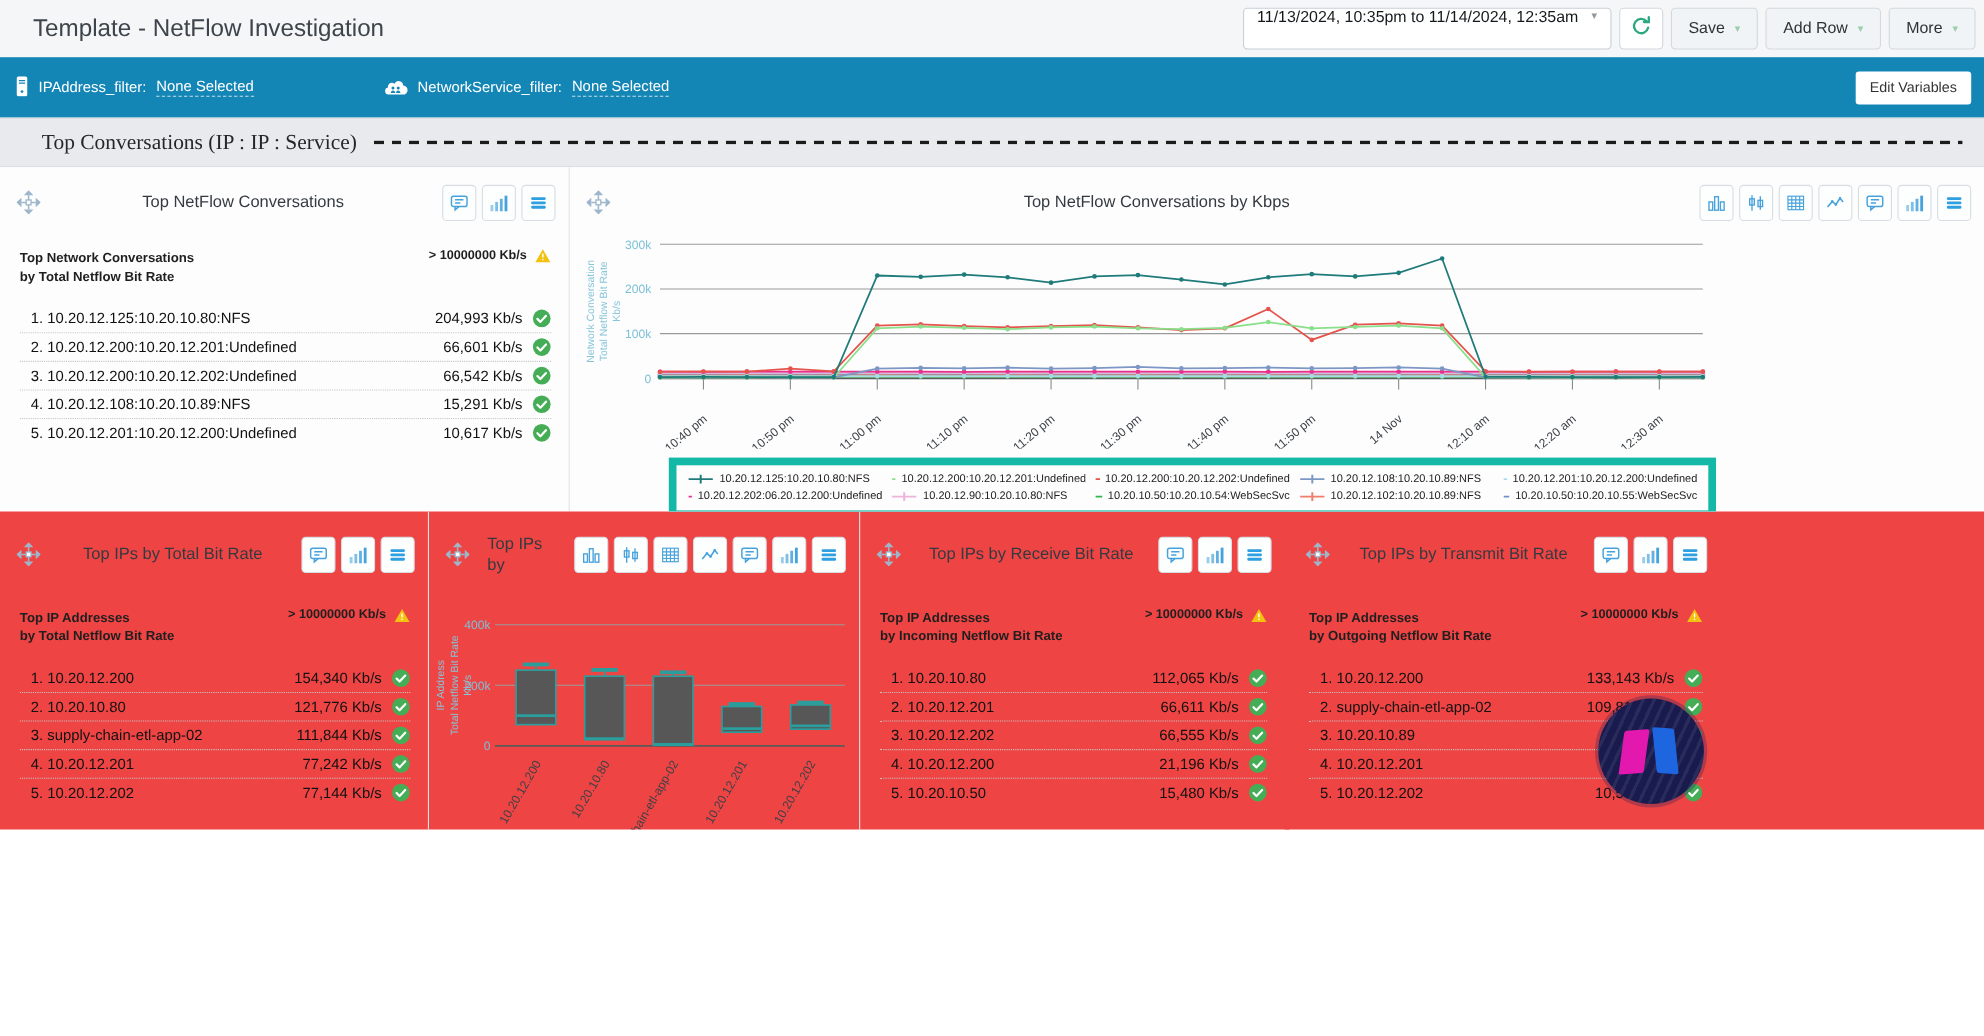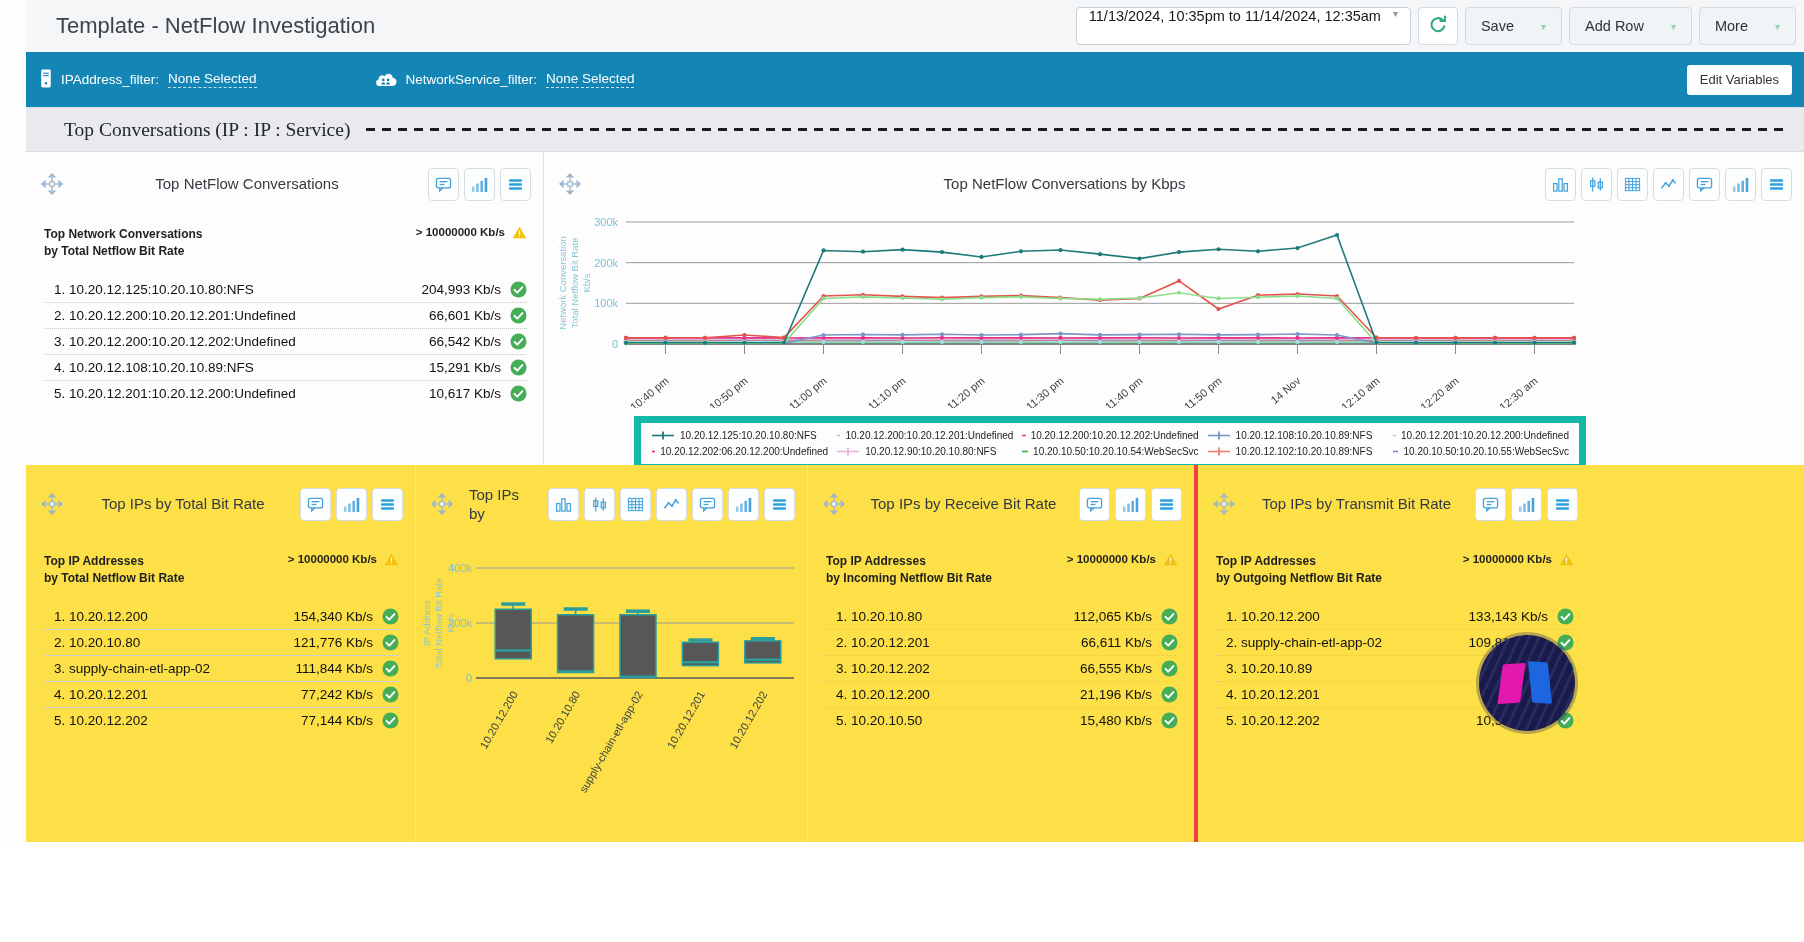--- a/index.html
+++ b/index.html
@@ -1,46 +1,46 @@
 <!DOCTYPE html>
 <html><head>
 <meta charset="utf-8">
 <style>
   * { box-sizing: border-box; margin: 0; padding: 0; }
   html,body { width:1804px; height:942px; }
   body { font-family:"Liberation Sans",sans-serif; background:#fff; }
-  .app { width:1804px; height:842px; position:relative; overflow:hidden; background:#fdfdfe; display:flex; flex-direction:column;padding-left:26px; }
+  .app { width:1804px; height:754px; position:relative; overflow:hidden; background:#fdfdfe; display:flex; flex-direction:column; }
 
   
   .topbar { height:52px; flex:0 0 52px; display:flex; align-items:center; background:#f4f6f8; padding:0 8px 0 30px; }
   .topbar h1 { font-size:22px; font-weight:400; color:#3e444b; flex:1; white-space:nowrap; }
   .controls { display:flex; gap:7px; align-items:center; }
   .date-select { display:flex; align-items:flex-start; gap:12px; background:#fff; border:1px solid #c7d0d7; border-radius:4px; height:38px; padding:0 12px; font-size:14.5px; color:#16191c; cursor:pointer; white-space:nowrap; }
-  .btn { display:flex; align-items:center; gap:27px; height:38px; padding:0 15px; background:#f1f4f6; border:1px solid #d3d9de; border-radius:4px; font-size:14.5px; color:#2c3338; cursor:pointer; font-family:inherit; white-space:nowrap; }
+  .btn { display:flex; align-items:center; gap:9px; height:38px; padding:0 15px; background:#f1f4f6; border:1px solid #d3d9de; border-radius:4px; font-size:14.5px; color:#2c3338; cursor:pointer; font-family:inherit; white-space:nowrap; }
   .btn.iconbtn { width:40px; justify-content:center; background:#fff; padding:0; }
   .caret { color:#9bcfae; font-size:10px; }
   .date-select .caret { color:#8d9aa3; }
 
   
   .filterbar { height:55px; flex:0 0 55px; background:#1486b6; display:flex; align-items:center; padding:0 12px 0 14px; color:#fff; }
   .filter { display:flex; align-items:center; gap:9px; font-size:13.5px; cursor:pointer; }
   .filter .fval { border-bottom:1px dashed rgba(255,255,255,.75); padding-bottom:1px; }
   .filter2 { margin-left:118px; }
   .edit-btn { margin-left:auto; background:#fff; color:#333; border:none; border-radius:3px; height:30px; padding:0 13px; font-size:13px; cursor:pointer; font-family:inherit; }
 
   
   .sec { display:flex; align-items:center; background:#e8eaed; border-top:1px solid #dadce0; border-bottom:1px solid #dadce0; padding:0 20px 0 38px; gap:16px; }
   .sec1 { height:45px; flex:0 0 45px;font-family:Liberation Serif, serif; }
   .sec2 { height:55px; flex:0 0 55px; }
   .sec .sectitle { font-size:19.5px; color:#23272b; white-space:nowrap; }
   .sec .dash { flex:1; height:3px; background:repeating-linear-gradient(90deg,#1b1b1b 0 9px,transparent 9px 16px); }
 
   
   .row1 { height:313px; flex:0 0 313px; display:flex; background:#fdfdfe; overflow:hidden; }
-  .row2 { height:414px; flex:0 0 414px; display:flex; background:#fde047; overflow:hidden; }
+  .row2 { height:414px; flex:0 0 414px; display:flex; background:#ef4444; overflow:hidden; }
   .panelA { width:518px; flex:0 0 518px; border-right:1px solid #e1e4e7; }
   .panelB { flex:1; position:relative; overflow:hidden; }
   .p1 { width:390px; flex:0 0 390px; border-right:1px solid #e1e4e7; }
   .p2 { width:392px; flex:0 0 392px; border-right:1px solid #e1e4e7; overflow:hidden; }
   .p3 { width:390px; flex:0 0 390px; border-right:4px solid #ef4444; }
   .p4 { flex:1; position:relative; }
   .p4-content { width:392px; }
 
   
   .phead { display:flex; align-items:center; height:64px; padding:0 12px; gap:8px; }

